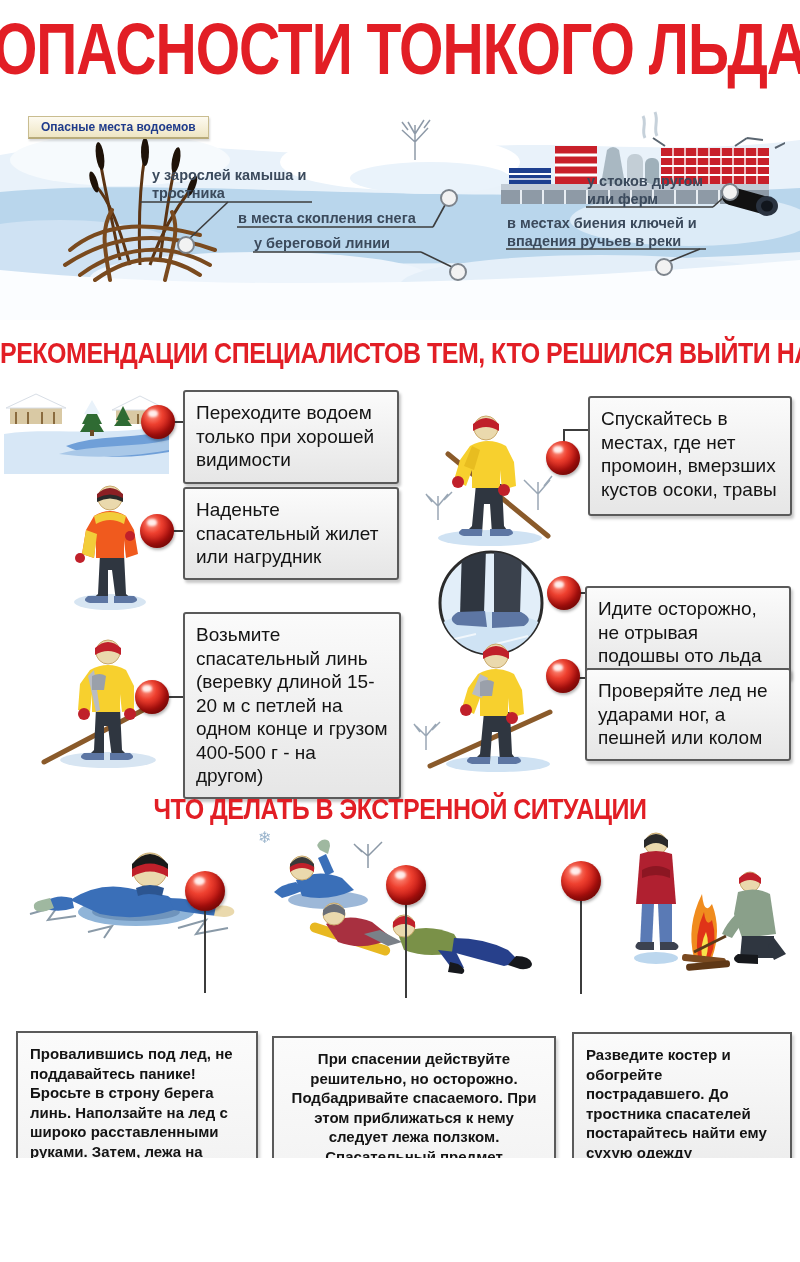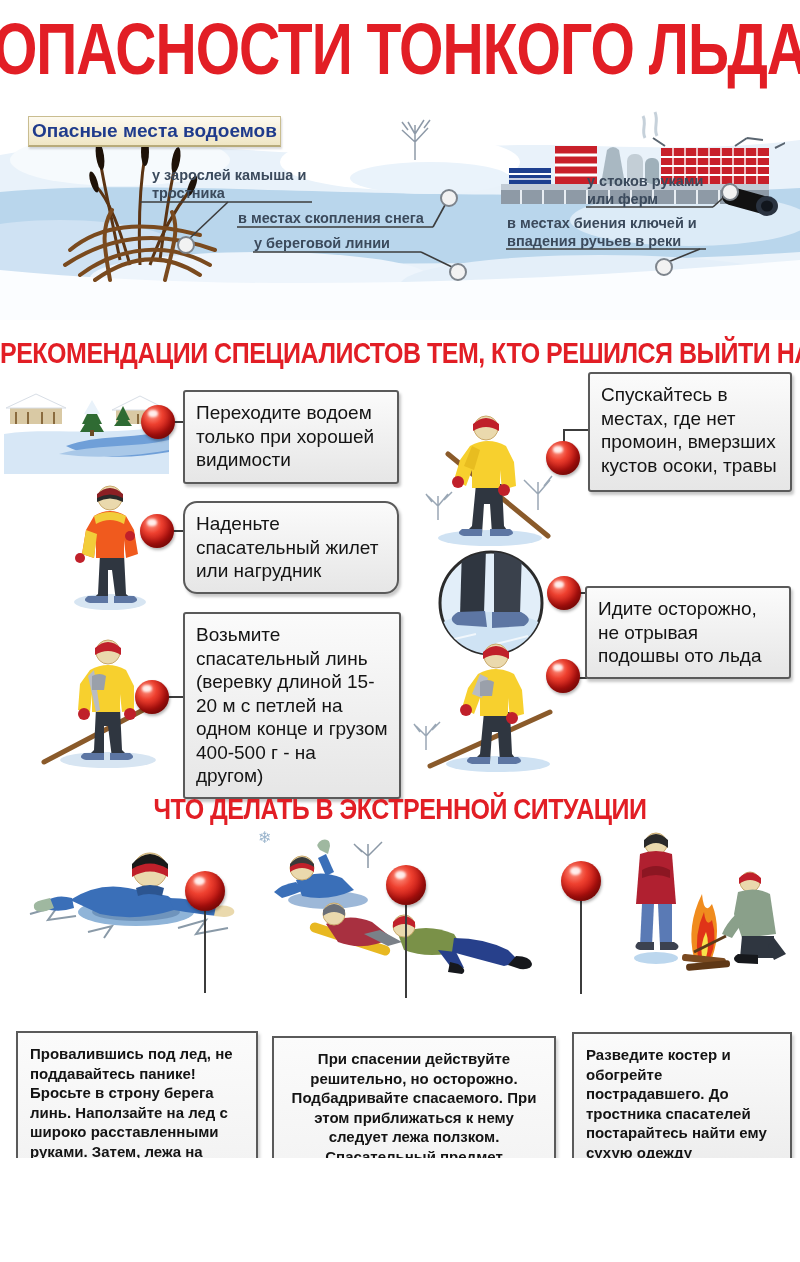--- a/index.html
+++ b/index.html
@@ -5,22 +5,22 @@
   html,body{margin:0;padding:0;background:#ffffff;}
   #poster{position:relative;width:800px;height:1158px;background:#ffffff;overflow:hidden;
           font-family:"Liberation Sans", sans-serif;}
   .abs{position:absolute;}
   .title{left:0;top:6px;width:800px;text-align:center;color:#e21e25;font-weight:bold;
          font-size:56px;letter-spacing:-1px;transform:scale(1.02,1.3);transform-origin:center top;
          white-space:nowrap;}
   .sec-head{left:0;width:800px;text-align:center;color:#e21e25;font-weight:bold;font-size:25px;
             letter-spacing:-0.5px;transform:scaleY(1.18);transform-origin:center top;white-space:nowrap;}
   .hz-header{left:28px;top:116px;background:linear-gradient(#fdfaf0,#efe6c4);
-             border:1px solid #c9bd90;border-bottom:2px solid #b8ab7a;padding:3px 3px;
-             color:#1f3b8c;font-weight:bold;font-size:19px;box-shadow:1px 2px 2px rgba(0,0,0,.15);}
+             border:1px solid #c9bd90;border-bottom:2px solid #b8ab7a;padding:3px 12px;
+             color:#1f3b8c;font-weight:bold;font-size:12px;box-shadow:1px 2px 2px rgba(0,0,0,.15);}
   .hz-label{color:#3b4a5c;font-weight:bold;font-size:14.5px;line-height:1.25;}
   .rbox{background:linear-gradient(#fbfbfb,#e6e6e6);border:2px solid #5a5a5a;border-radius:3px;
         padding:9px 11px;font-size:19px;font-weight:normal;color:#141414;line-height:1.24;
         box-shadow:2px 3px 3px rgba(0,0,0,.22);}
   .ebox{background:linear-gradient(#fbfbfb,#ececec);border:2px solid #5a5a5a;
         padding:11px 12px;font-size:15px;font-weight:bold;color:#141414;line-height:1.3;
         box-shadow:2px 3px 3px rgba(0,0,0,.18);margin-top:39px;}
   .ball{border-radius:50%;
         background:radial-gradient(circle at 34% 28%, #ff9a88 0%, #ef4130 30%, #c01310 62%, #7e0b07 100%);
         box-shadow:inset -3px -5px 8px rgba(60,0,0,.45), 1px 2px 3px rgba(0,0,0,.3);}
@@ -158,23 +158,23 @@
         <circle cx="458" cy="272" r="8"></circle>
         <circle cx="730" cy="192" r="8"></circle>
         <circle cx="664" cy="267" r="8"></circle>
       </g>
     </svg>
   </div>
 
   <div class="abs hz-header">Опасные места водоемов</div>
 
   <div class="abs hz-label" style="left:152px;top:166px;width:172px;">у зарослей камыша и тростника</div>
-  <div class="abs hz-label" style="left:238px;top:209px;width:220px;white-space:nowrap;">в местах скопления снега</div>
+  <div class="abs hz-label" style="left:238px;top:209px;width:220px;white-space:nowrap;">в места скопления снега</div>
   <div class="abs hz-label" style="left:254px;top:234px;width:180px;white-space:nowrap;">у береговой линии</div>
-  <div class="abs hz-label" style="left:587px;top:172px;width:145px;">у стоков руками или ферм</div>
+  <div class="abs hz-label" style="left:587px;top:172px;width:145px;">у стоков другом или ферм</div>
   <div class="abs hz-label" style="left:507px;top:214px;width:215px;">в местах биения ключей и впадения ручьев в реки</div>
 
   <div class="abs sec-head" style="top:336px;">РЕКОМЕНДАЦИИ СПЕЦИАЛИСТОВ ТЕМ, КТО РЕШИЛСЯ ВЫЙТИ НА ЛЕД</div>
 
   <svg class="abs" style="left:4px;top:384px;" width="165" height="90" viewBox="0 0 165 90">
     <rect x="0" y="0" width="165" height="90" fill="#ffffff"></rect>
     <path d="M0,50 C45,43 95,53 165,42 L165,90 L0,90 Z" fill="#d7e7f6"></path>
     <path d="M62,62 C95,50 125,56 165,46 L165,68 C120,76 85,74 62,62 Z" fill="#6f9fd8"></path>
     <path d="M55,70 C90,60 130,64 165,56 L165,66 C120,74 85,74 55,70 Z" fill="#a9c8e8"></path>
     <rect x="6" y="22" width="52" height="18" fill="#d9c9a4"></rect>
@@ -297,24 +297,25 @@
   <div class="abs conn" style="left:565px;top:677px;width:22px;height:2px;"></div>
 
   <div class="abs ball" style="left:141px;top:405px;width:34px;height:34px;"></div>
   <div class="abs ball" style="left:140px;top:514px;width:34px;height:34px;"></div>
   <div class="abs ball" style="left:135px;top:680px;width:34px;height:34px;"></div>
   <div class="abs ball" style="left:546px;top:441px;width:34px;height:34px;"></div>
   <div class="abs ball" style="left:547px;top:576px;width:34px;height:34px;"></div>
   <div class="abs ball" style="left:546px;top:659px;width:34px;height:34px;"></div>
 
   <div class="abs rbox" style="left:183px;top:390px;width:190px;min-height:72px;">Переходите водоем только при хорошей видимости</div>
-  <div class="abs rbox" style="left:183px;top:501px;width:190px;min-height:64px;border-radius:14px;">Наденьте спасательный жилет или нагрудник</div>
+  <div class="abs rbox" style="left:183px;top:487px;width:190px;min-height:64px;">Наденьте спасательный жилет или нагрудник</div>
   <div class="abs rbox" style="left:183px;top:612px;width:192px;min-height:128px;">Возьмите спасательный линь (веревку длиной 15-20 м с петлей на одном конце и грузом 400-500 г - на другом)</div>
-  <div class="abs rbox" style="left:588px;top:372px;width:178px;min-height:98px;">Спускайтесь в местах, где нет промоин, вмерзших кустов осоки, травы</div>
+  <div class="abs rbox" style="left:588px;top:396px;width:178px;min-height:98px;">Спускайтесь в местах, где нет промоин, вмерзших кустов осоки, травы</div>
   <div class="abs rbox" style="left:585px;top:552px;width:180px;min-height:68px;margin-top:34px;">Идите осторожно, не отрывая подошвы ото льда</div>
+  <div class="abs rbox" style="left:585px;top:668px;width:180px;min-height:68px;">Проверяйте лед не ударами ног, а пешней или колом</div>
 
   <div class="abs sec-head" style="top:792px;">ЧТО ДЕЛАТЬ В ЭКСТРЕННОЙ СИТУАЦИИ</div>
   <div class="abs" style="left:258px;top:828px;color:#9ab4cc;font-size:16px;">❄</div>
 
   <svg class="abs" style="left:28px;top:836px;" width="225" height="115" viewBox="0 0 225 115">
     <g stroke="#8a9aa8" stroke-width="2" fill="none">
       <path d="M2,78 L30,70 L20,84 L48,80"></path>
       <path d="M150,92 L178,84 L168,98 L200,92"></path>
       <path d="M60,96 L84,90 L76,102"></path>
     </g>

